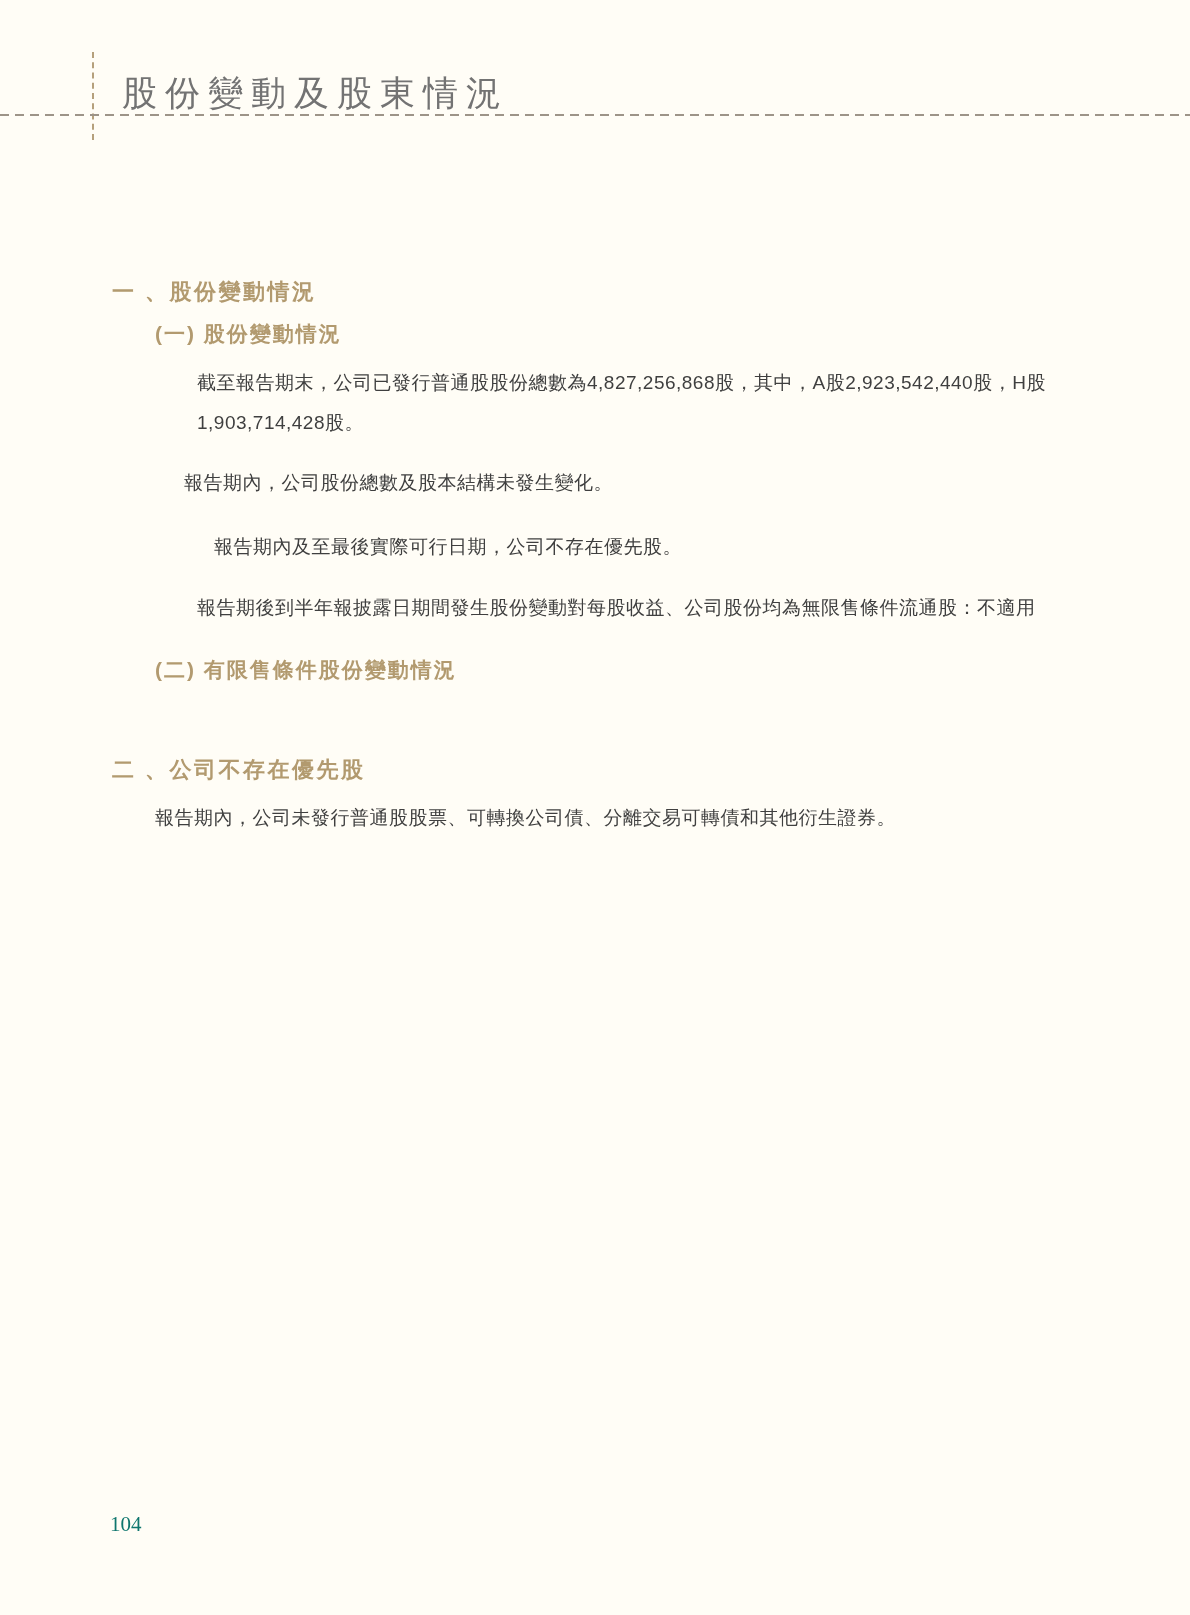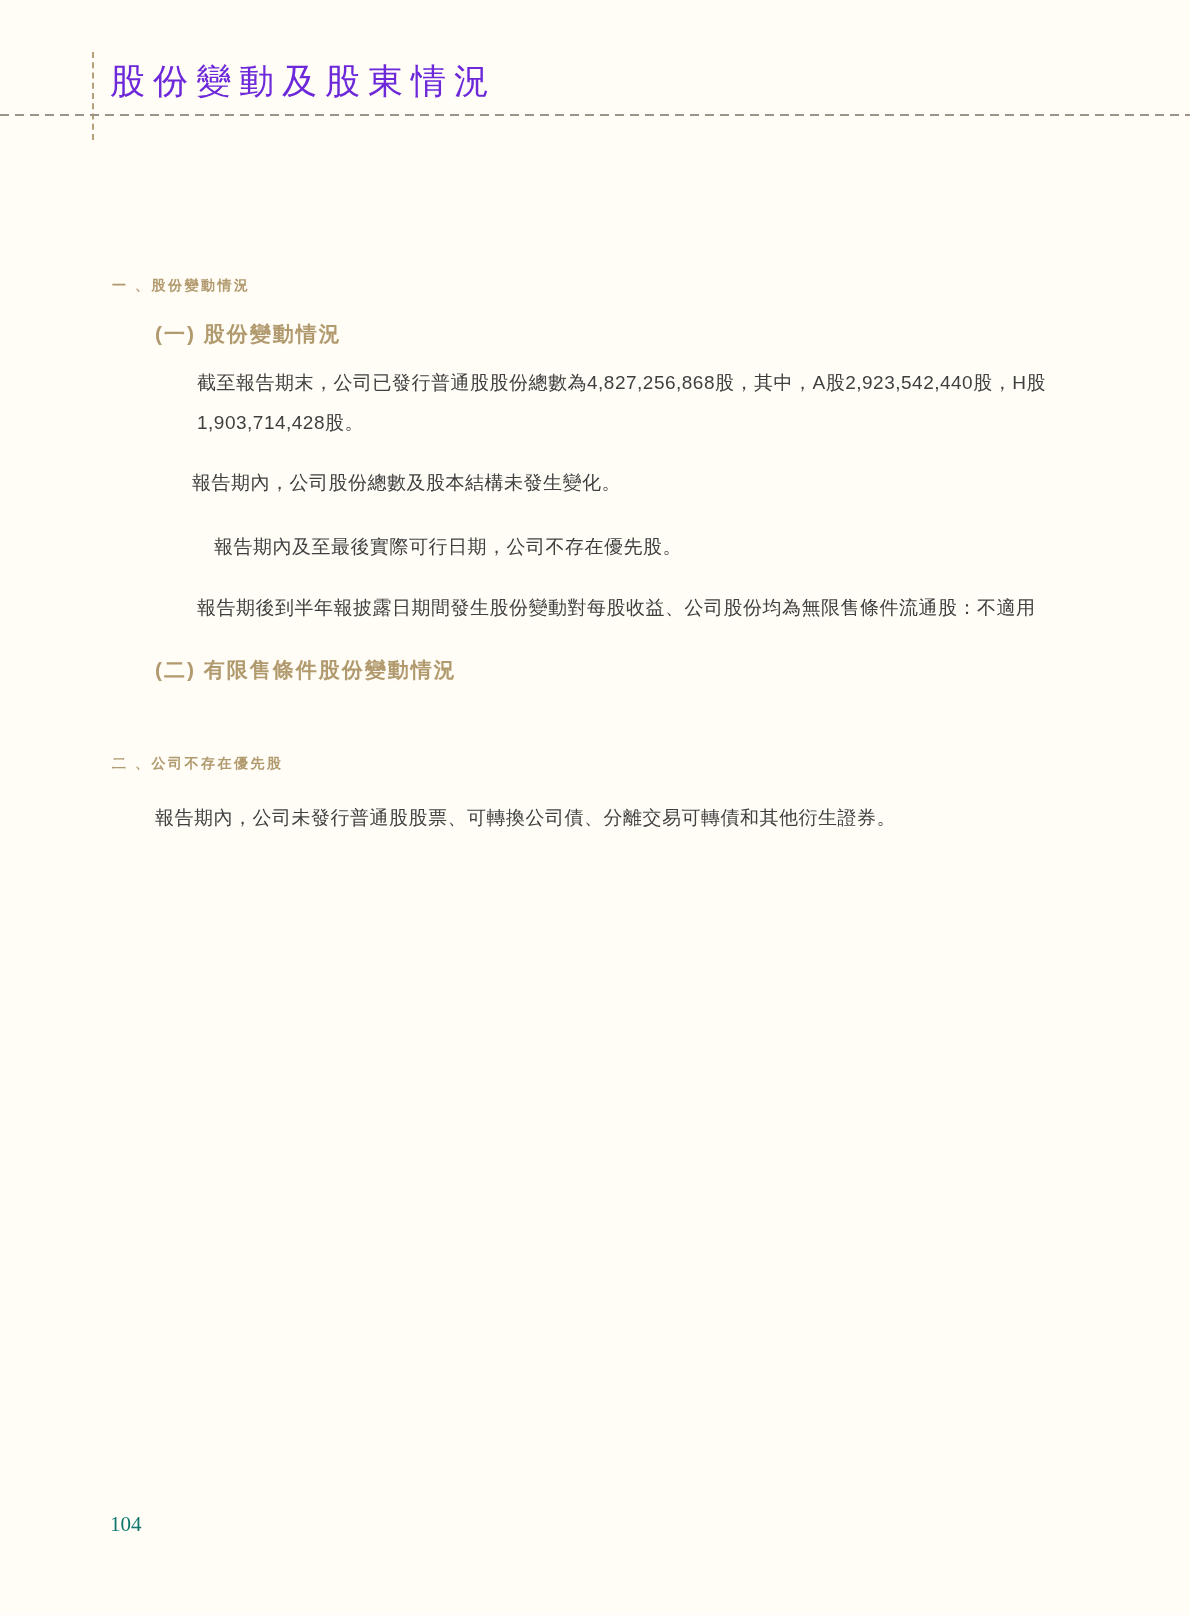--- a/index.html
+++ b/index.html
@@ -23,44 +23,44 @@
     left: 92px;
     top: 52px;
     width: 0;
     height: 88px;
     border-left: 2px dashed #b5a07c;
   }
   .doc-title {
     position: absolute;
     left: 110px;
     top: 58px;
-    margin: 0;
+    margin: 12px;
     font-family: "Liberation Serif", "DejaVu Serif", serif;
     font-size: 35px;
     font-weight: 500;
     letter-spacing: 8px;
-    color: #6d28d9;
+    color: #737373;
     white-space: nowrap;
   }
   .h-rule {
     position: absolute;
     left: 0;
     top: 114px;
     width: 1190px;
     height: 2px;
     background: repeating-linear-gradient(90deg,
       #9d9488 0, #9d9488 9px,
       transparent 9px, transparent 15px);
   }
 
   
   .sec-h {
     position: absolute;
     margin: 0;
-    font-size: 14px;
+    font-size: 22px;
     font-weight: 600;
     letter-spacing: 2.5px;
     color: #b29a6f;
     white-space: nowrap;
   }
   .sub-h {
     position: absolute;
     margin: 0;
     font-size: 21px;
     font-weight: 600;
@@ -76,21 +76,21 @@
   
   .body-p {
     position: absolute;
     margin: 0;
     font-size: 19px;
     line-height: 40px;
     letter-spacing: 0.5px;
     color: #3f3f3f;
   }
   #p1 { left: 197px; top: 363px; width: 905px; }
-  #p2 { left: 192px; top: 463px; width: 905px; }
+  #p2 { left: 184px; top: 463px; width: 905px; }
   #p3 { left: 214px; top: 527px; width: 905px; }
   #p4 { left: 197px; top: 588px; width: 960px; }
   #p5 { left: 197px; top: 697px; width: 905px; }
   #p6 { left: 155px; top: 798px; width: 960px; }
 
   
   .pagenum {
     position: absolute;
     left: 110px;
     top: 1512px;

